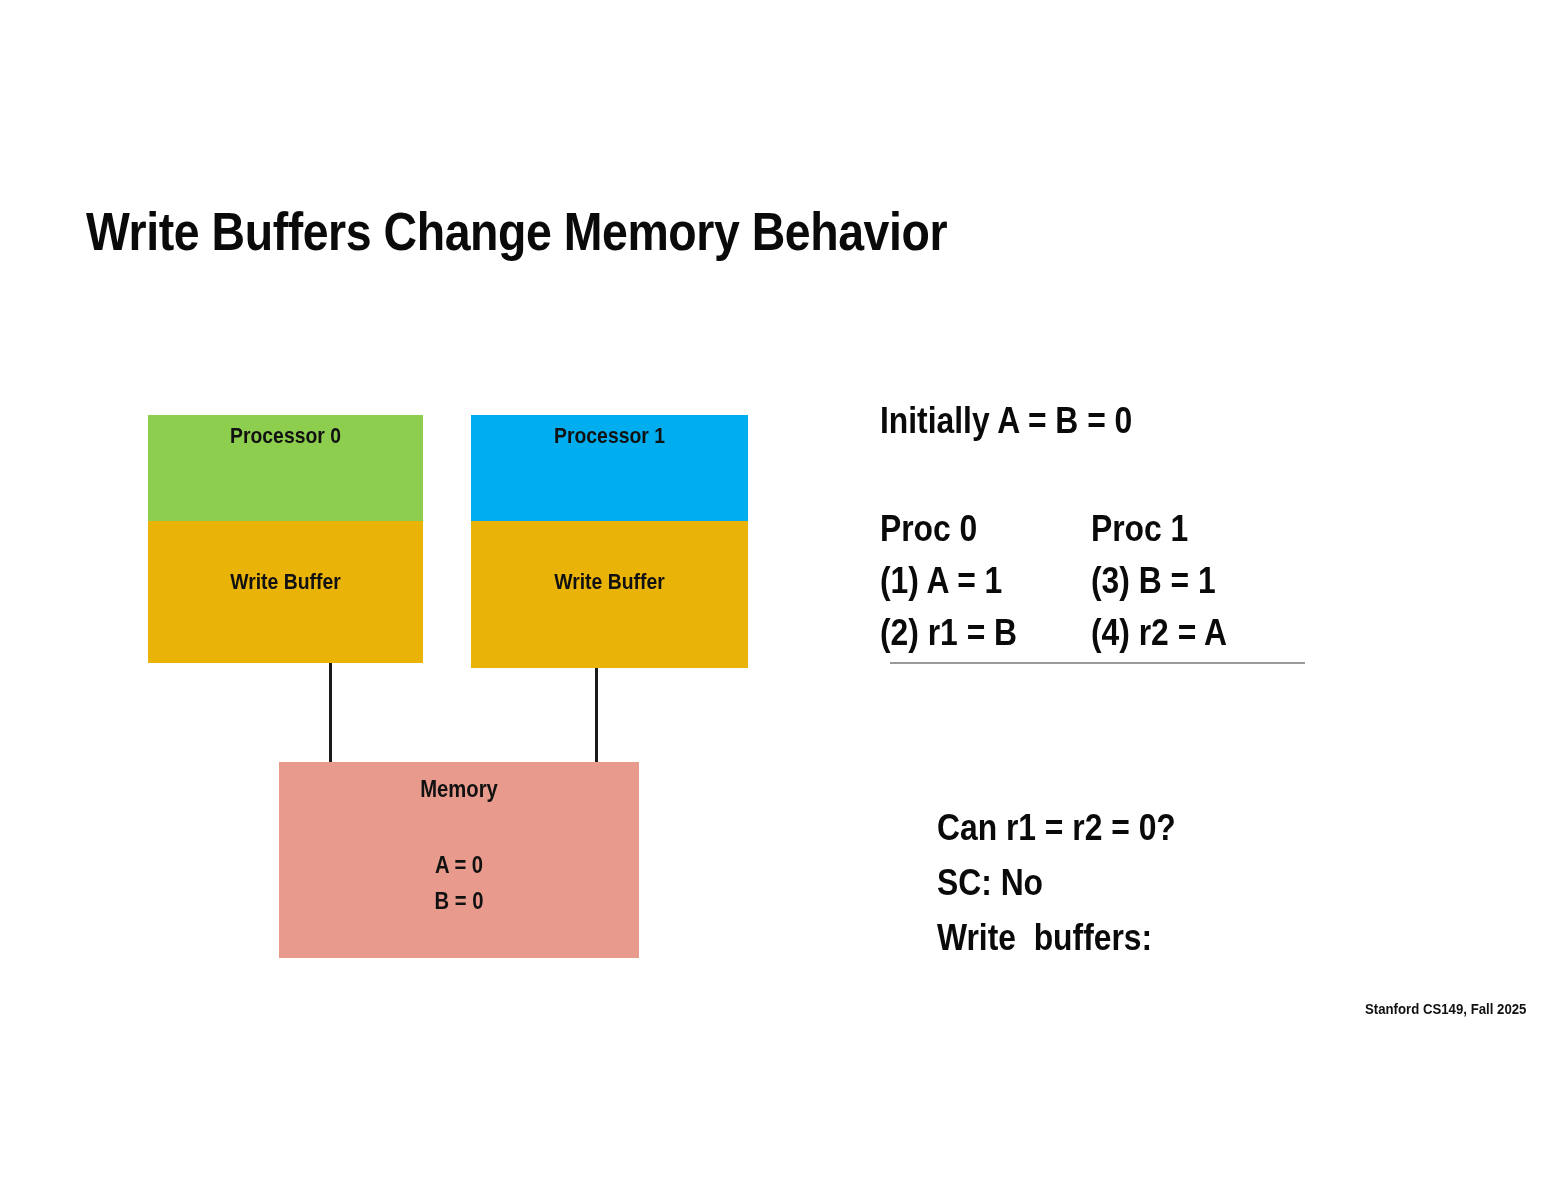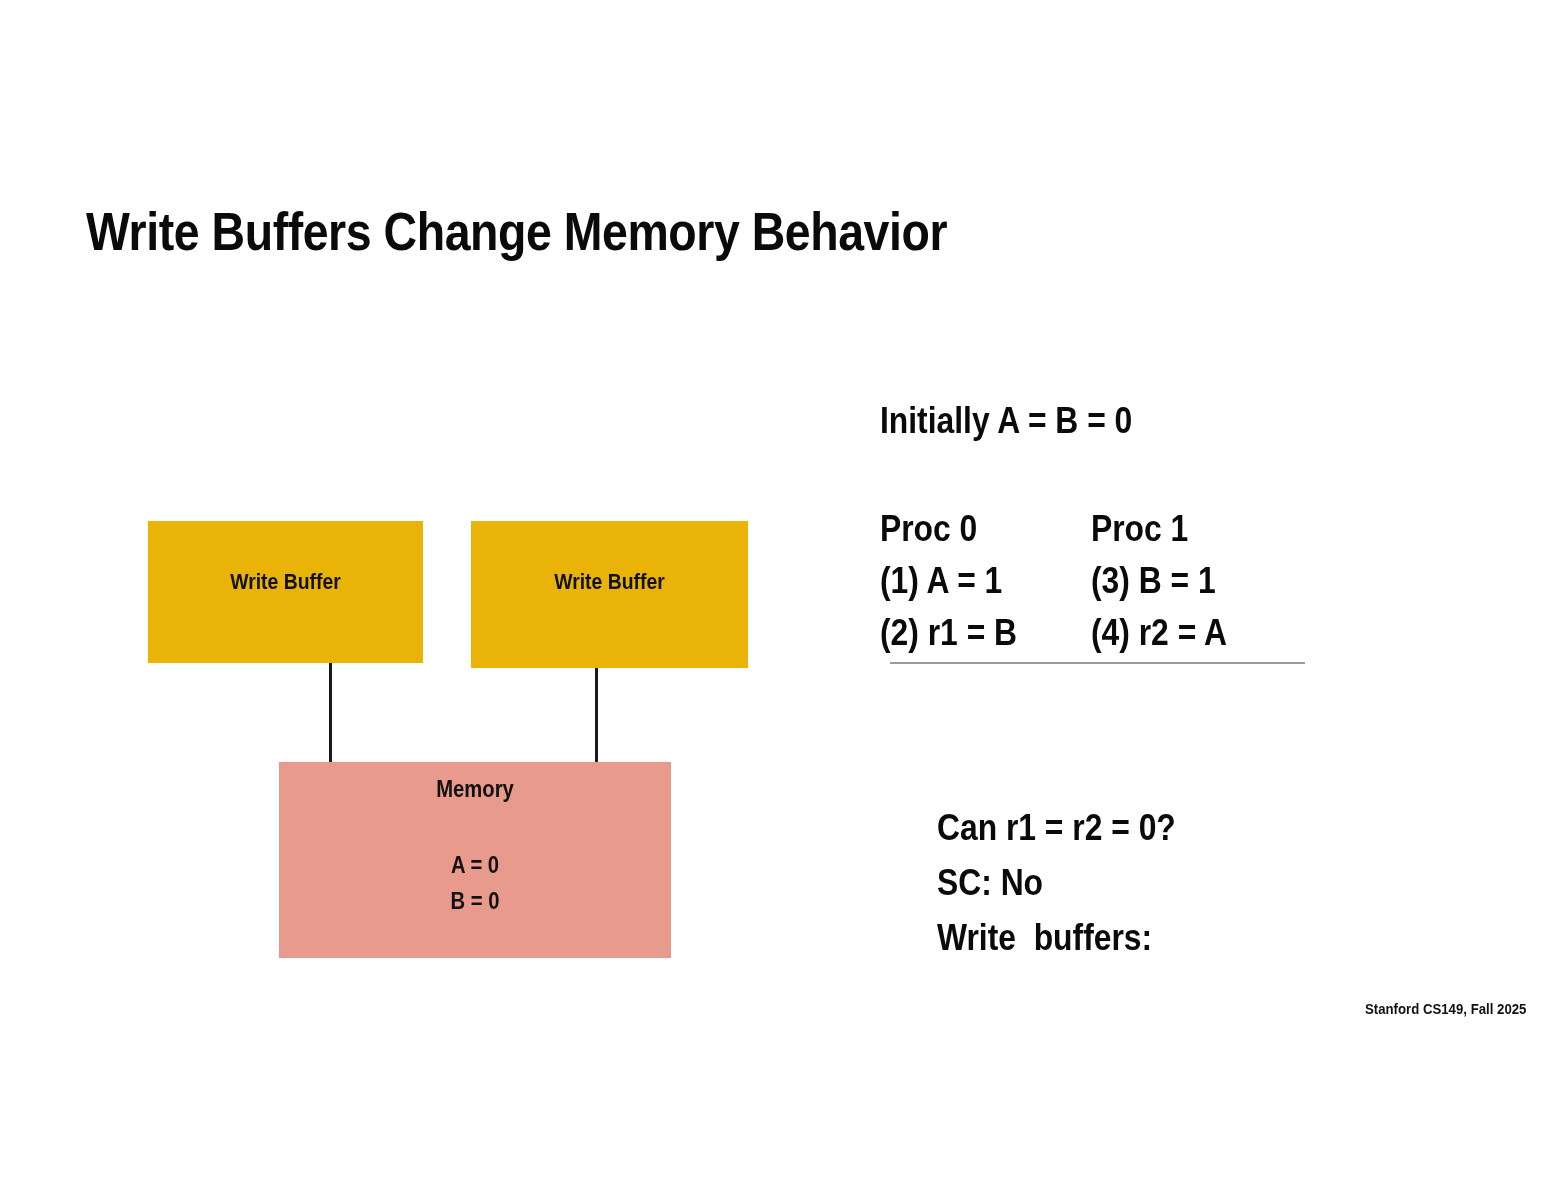--- a/index.html
+++ b/index.html
@@ -78,21 +78,21 @@
     position: absolute;
     width: 3px;
     background: #1a1a1a;
   }
 
   
   #memory-box {
     position: absolute;
     left: 279px;
     top: 762px;
-    width: 392px;
+    width: 360px;
     height: 196px;
     background: #e89a8c;
   }
   #memory-label {
     position: absolute;
     left: 0;
     top: 14px;
     width: 100%;
     text-align: center;
     font-size: 23px;
@@ -176,26 +176,32 @@
   }
 </style>
 </head>
 <body>
 
 <div id="slide">
 
   <div id="slide-title">Write Buffers Change Memory Behavior</div>
 
   <div class="proc-unit" style="left:148px; top:415px; width:275px; height:248px;">
+    <div class="proc-top" style="width:275px; height:106px; background:#8dce4f;">
+      <div class="proc-head">Processor 0</div>
+    </div>
     <div class="proc-buffer" style="top:106px; width:275px; height:142px;">
       <div class="buffer-label" style="top:48px;">Write Buffer</div>
     </div>
   </div>
 
   <div class="proc-unit" style="left:471px; top:415px; width:277px; height:253px;">
+    <div class="proc-top" style="width:277px; height:106px; background:#00aeef;">
+      <div class="proc-head">Processor 1</div>
+    </div>
     <div class="proc-buffer" style="top:106px; width:277px; height:147px;">
       <div class="buffer-label" style="top:48px;">Write Buffer</div>
     </div>
   </div>
 
   <div class="connector" style="left:329px; top:663px; height:110px;"></div>
   <div class="connector" style="left:595px; top:668px; height:105px;"></div>
 
   <div id="memory-box">
     <div id="memory-label">Memory</div>

